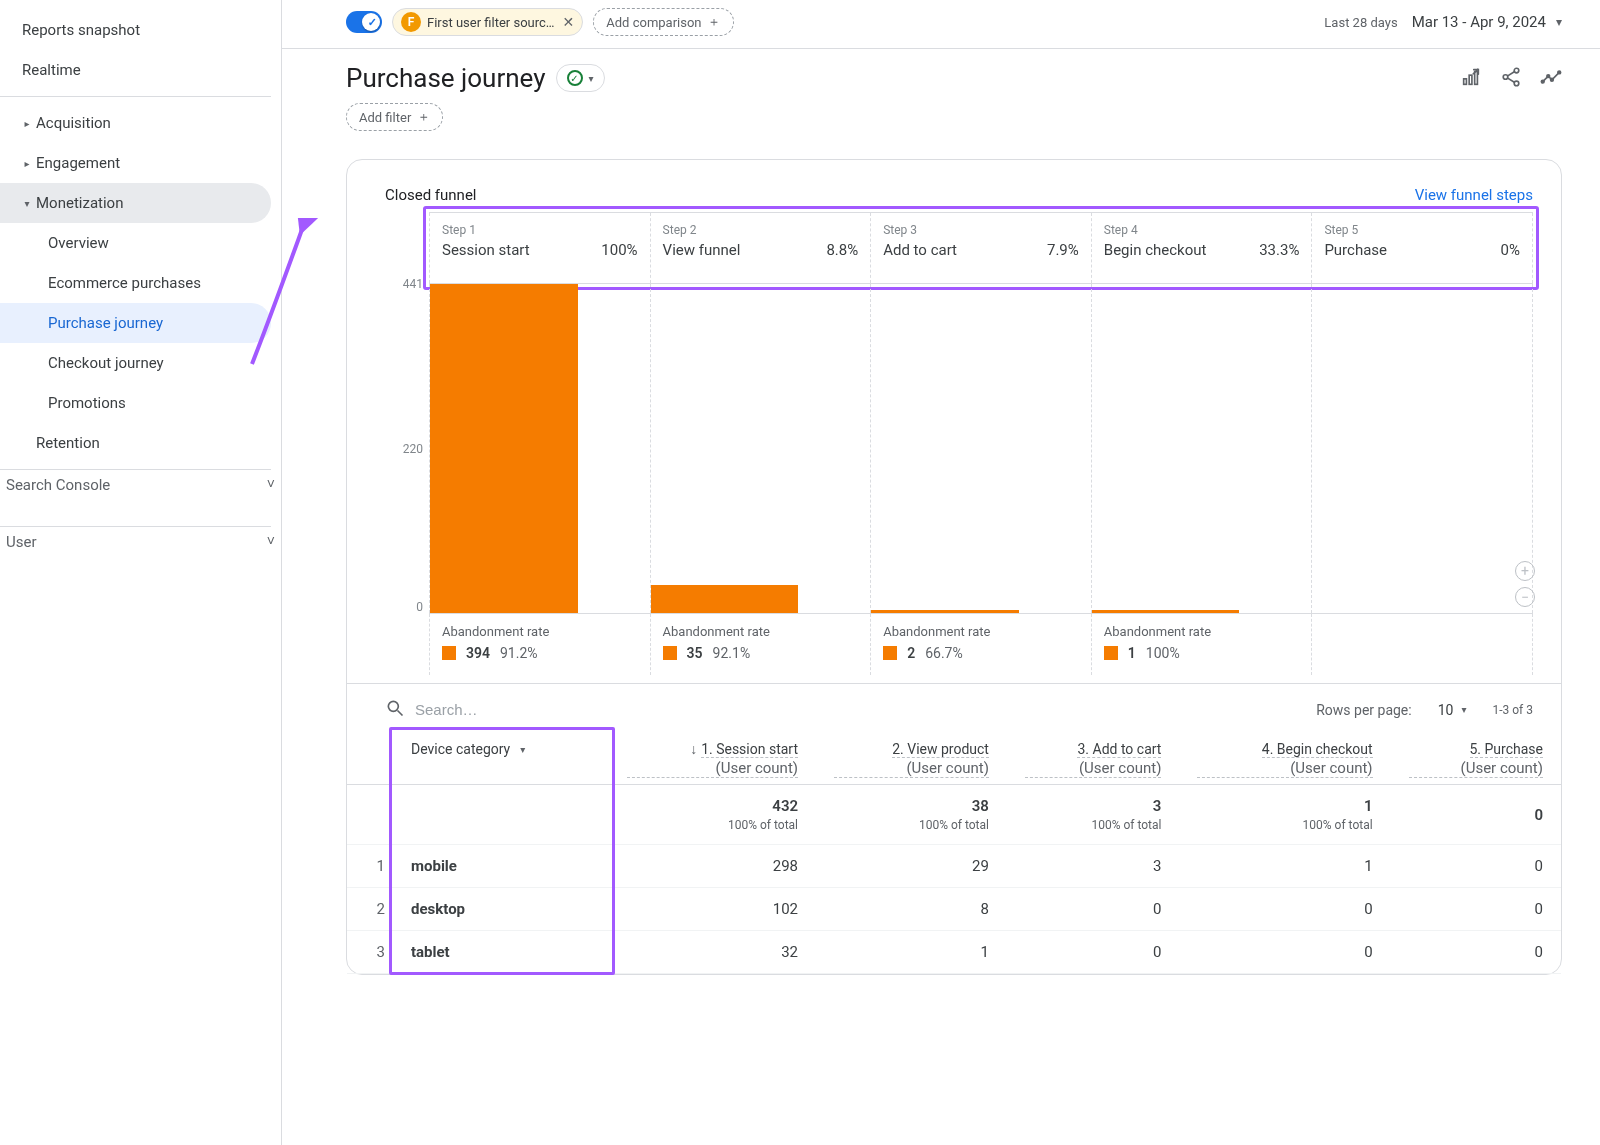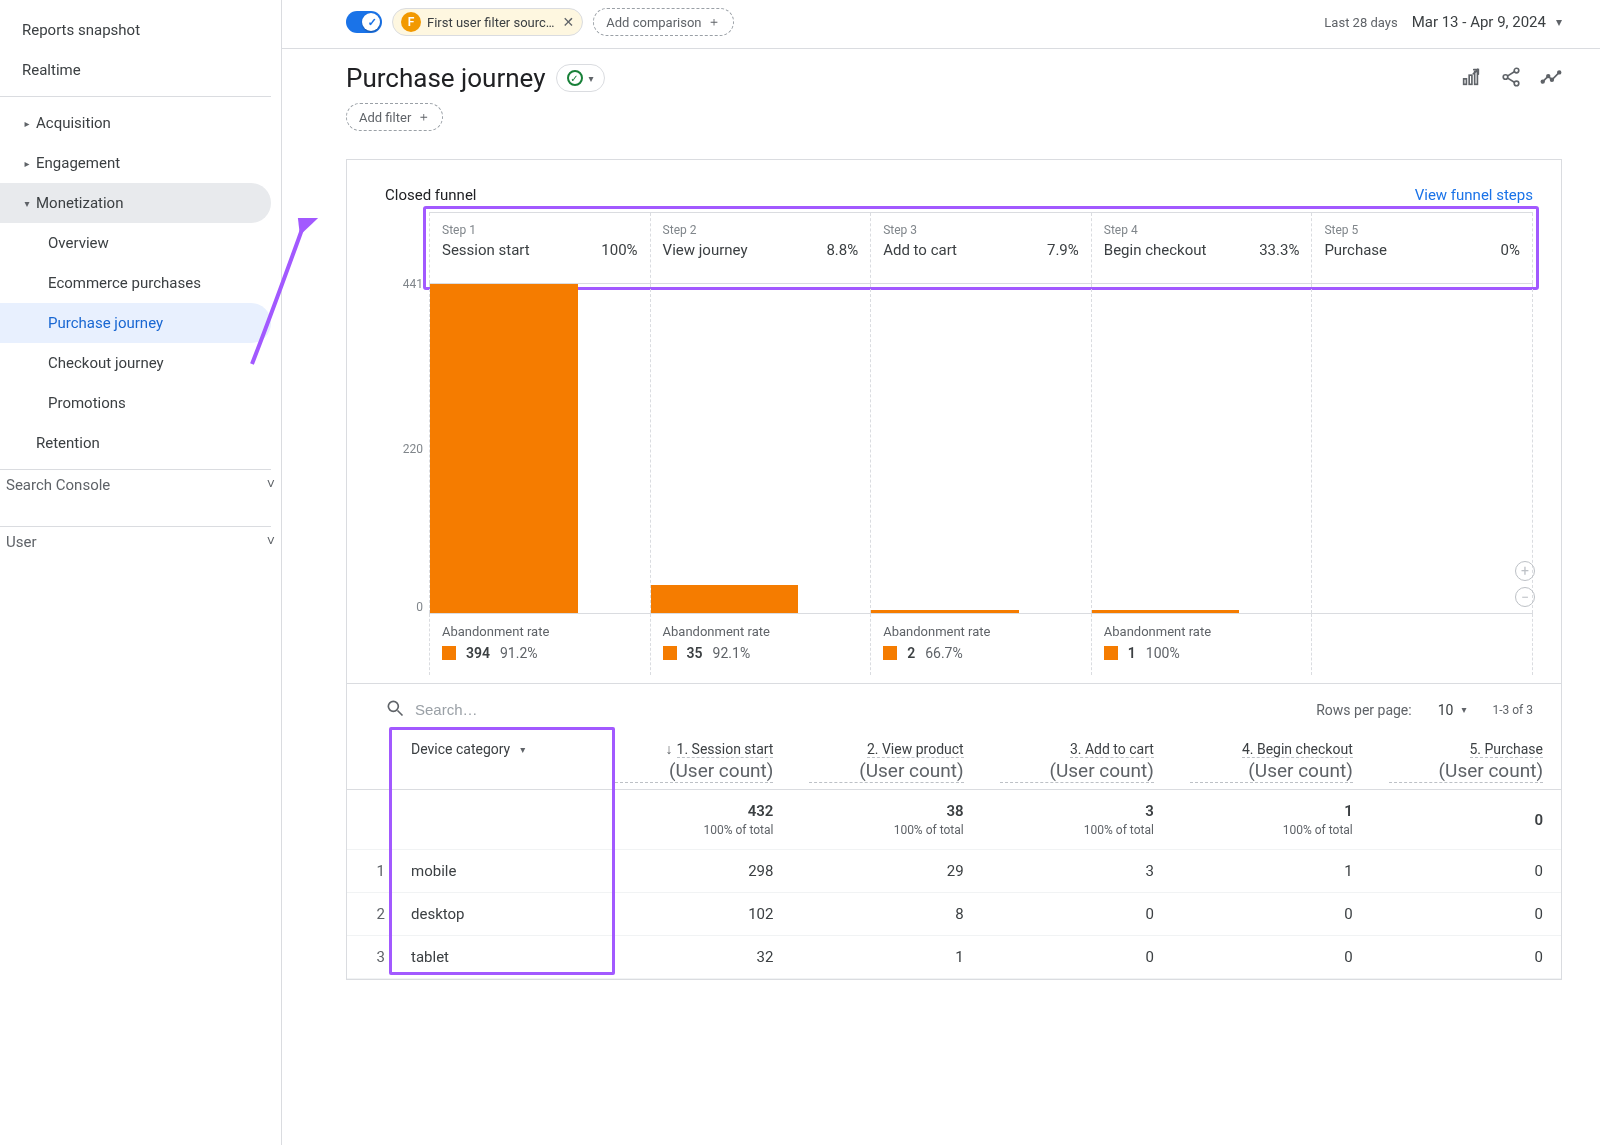--- a/index.html
+++ b/index.html
@@ -97,21 +97,21 @@
   .title-icons{display:flex;gap:18px;color:#5f6368;}
   .title-icons .icon{cursor:pointer;}
   .title-icons svg{width:22px;height:22px;fill:none;stroke:#5f6368;stroke-width:1.8;}
 
   .filter-row{padding:6px 38px 10px 64px;}
 
   
   .card{
     margin:18px 38px 0 64px;
     border:1px solid var(--panel-border);
-    border-radius:0;
+    border-radius:16px;
     padding:26px 0 0 0;
     position:relative;
   }
   .card-header{display:flex;align-items:center;padding:0 28px 8px 38px;}
   .card-header .ftitle{font-size:15px;color:#202124;}
   .card-header .spacer{flex:1;}
   .card-header .link{color:var(--link);font-size:15px;cursor:pointer;}
 
   .funnel-area{position:relative;padding:0 28px 0 28px;}
   .steps-row{
@@ -162,28 +162,28 @@
   .table-controls input{border:none;outline:none;font-size:15px;color:#3c4043;width:300px;}
   .table-controls input::placeholder{color:#9aa0a6;}
   .table-controls .spacer{flex:1;}
   .table-controls .rpp-label{color:var(--text-light);font-size:14px;}
   .table-controls .rpp-val{display:flex;align-items:center;gap:8px;font-size:14px;margin:0 18px;}
   .table-controls .counter{color:var(--text-light);font-size:12px;}
 
   
   table{width:100%;border-collapse:collapse;}
   thead th{font-weight:400;color:#3c4043;font-size:14px;padding:10px 18px 6px 18px;vertical-align:top;text-align:right;border-bottom:1px solid var(--panel-border);}
-  thead th .sub{display:block;color:var(--text-light);font-size:19px;border-bottom:1px dashed #bdc1c6;margin-top:2px;}
+  thead th .sub{display:block;color:var(--text-light);font-size:15px;border-bottom:1px dashed #bdc1c6;margin-top:2px;}
   thead th.dim{text-align:left;}
   thead th.dim .inner{display:flex;align-items:center;gap:10px;}
   thead th.dim .caret{color:#5f6368;font-size:10px;}
   thead th .sort{margin-right:4px;color:#5f6368;}
   tbody td{padding:12px 18px;font-size:15px;color:#3c4043;text-align:right;border-bottom:1px solid #f1f3f4;}
   tbody td.idx{width:46px;text-align:right;color:var(--text-light);padding-right:8px;}
-  tbody td.dim{text-align:left;}
+  tbody td.dim{text-align:left;font-weight:bold;}
   tbody tr.totals td{font-weight:600;border-bottom:1px solid #f1f3f4;}
   tbody tr.totals td .sub{display:block;font-weight:400;font-size:12px;color:var(--text-light);margin-top:3px;}
 
   .dim-highlight{position:absolute;border:3px solid var(--accent-purple);border-radius:2px;pointer-events:none;}
 
   
   .arrow-annot{position:absolute;left:-36px;top:218px;pointer-events:none;}
 </style>
 </head>
 <body>
@@ -337,21 +337,21 @@
             <div class="step">
               <div class="snum">Step 1</div>
     <div class="srow">
                 <span class="sname">Session start</span>
     <span class="spct">100%</span>
               </div>
             </div>
             <div class="step">
               <div class="snum">Step 2</div>
     <div class="srow">
-                <span class="sname">View journey</span>
+                <span class="sname">View funnel</span>
     <span class="spct">8.8%</span>
               </div>
             </div>
             <div class="step">
               <div class="snum">Step 3</div>
     <div class="srow">
                 <span class="sname">Add to cart</span>
     <span class="spct">7.9%</span>
               </div>
             </div>

